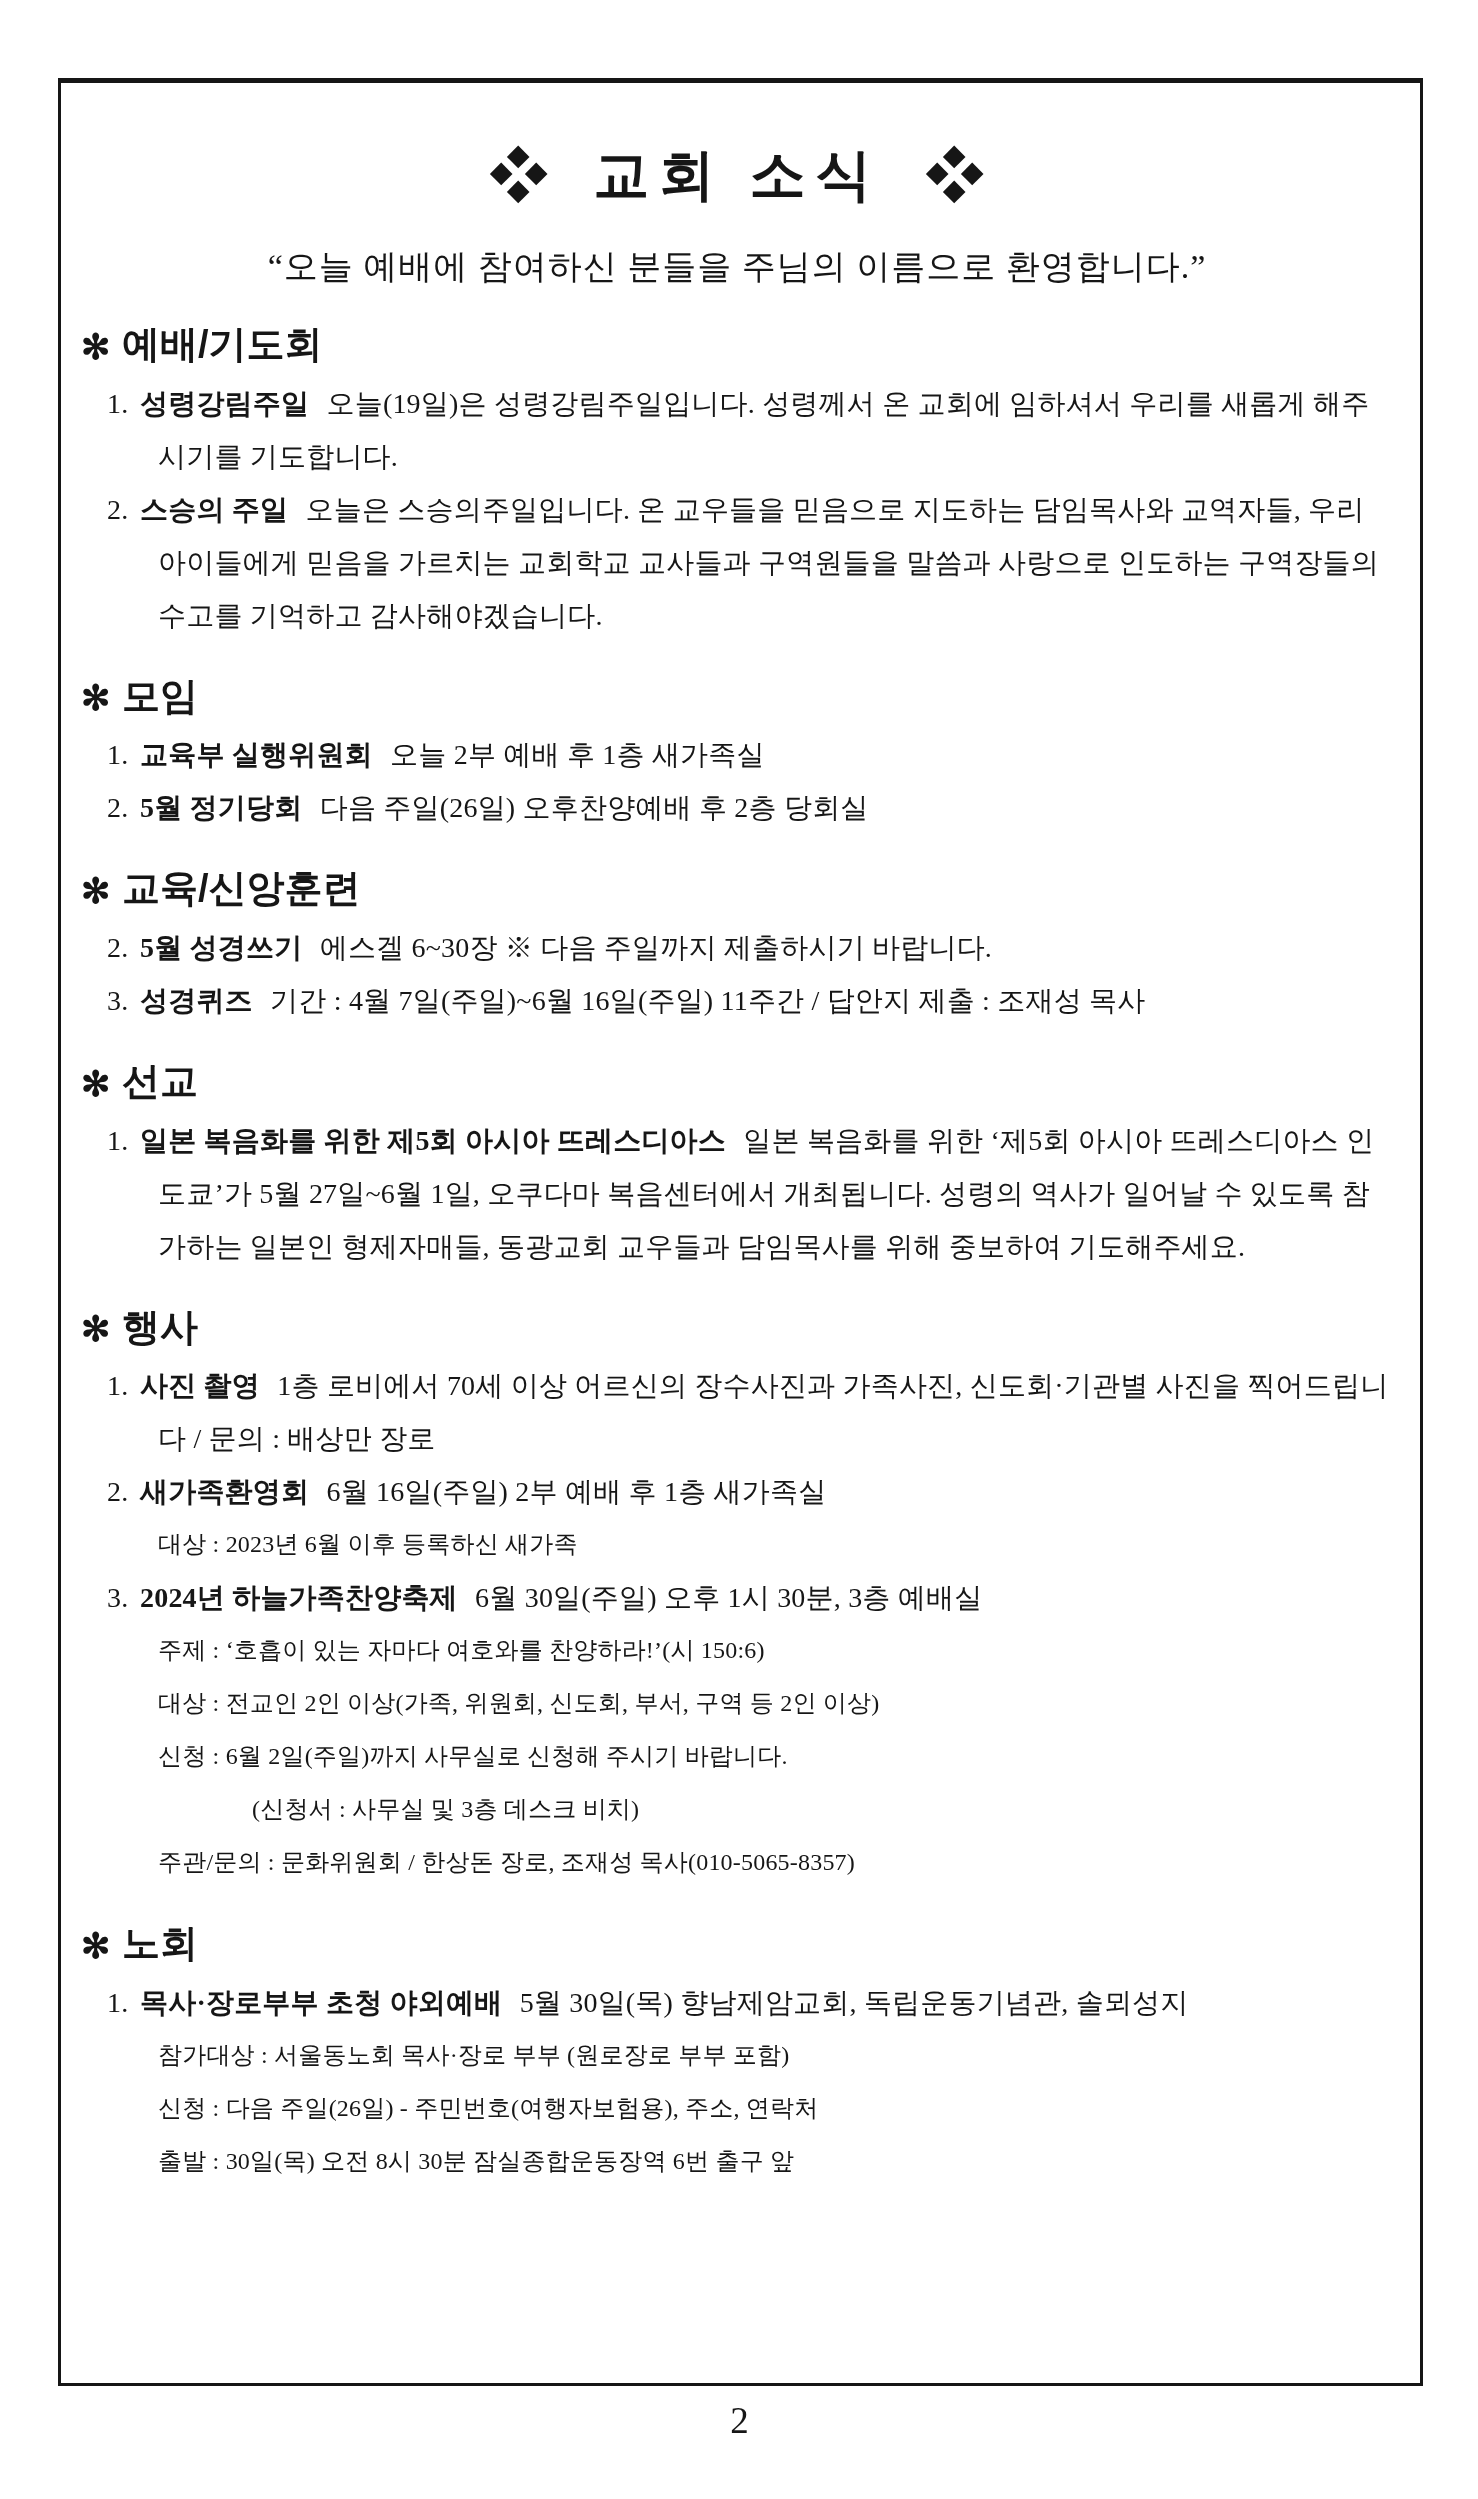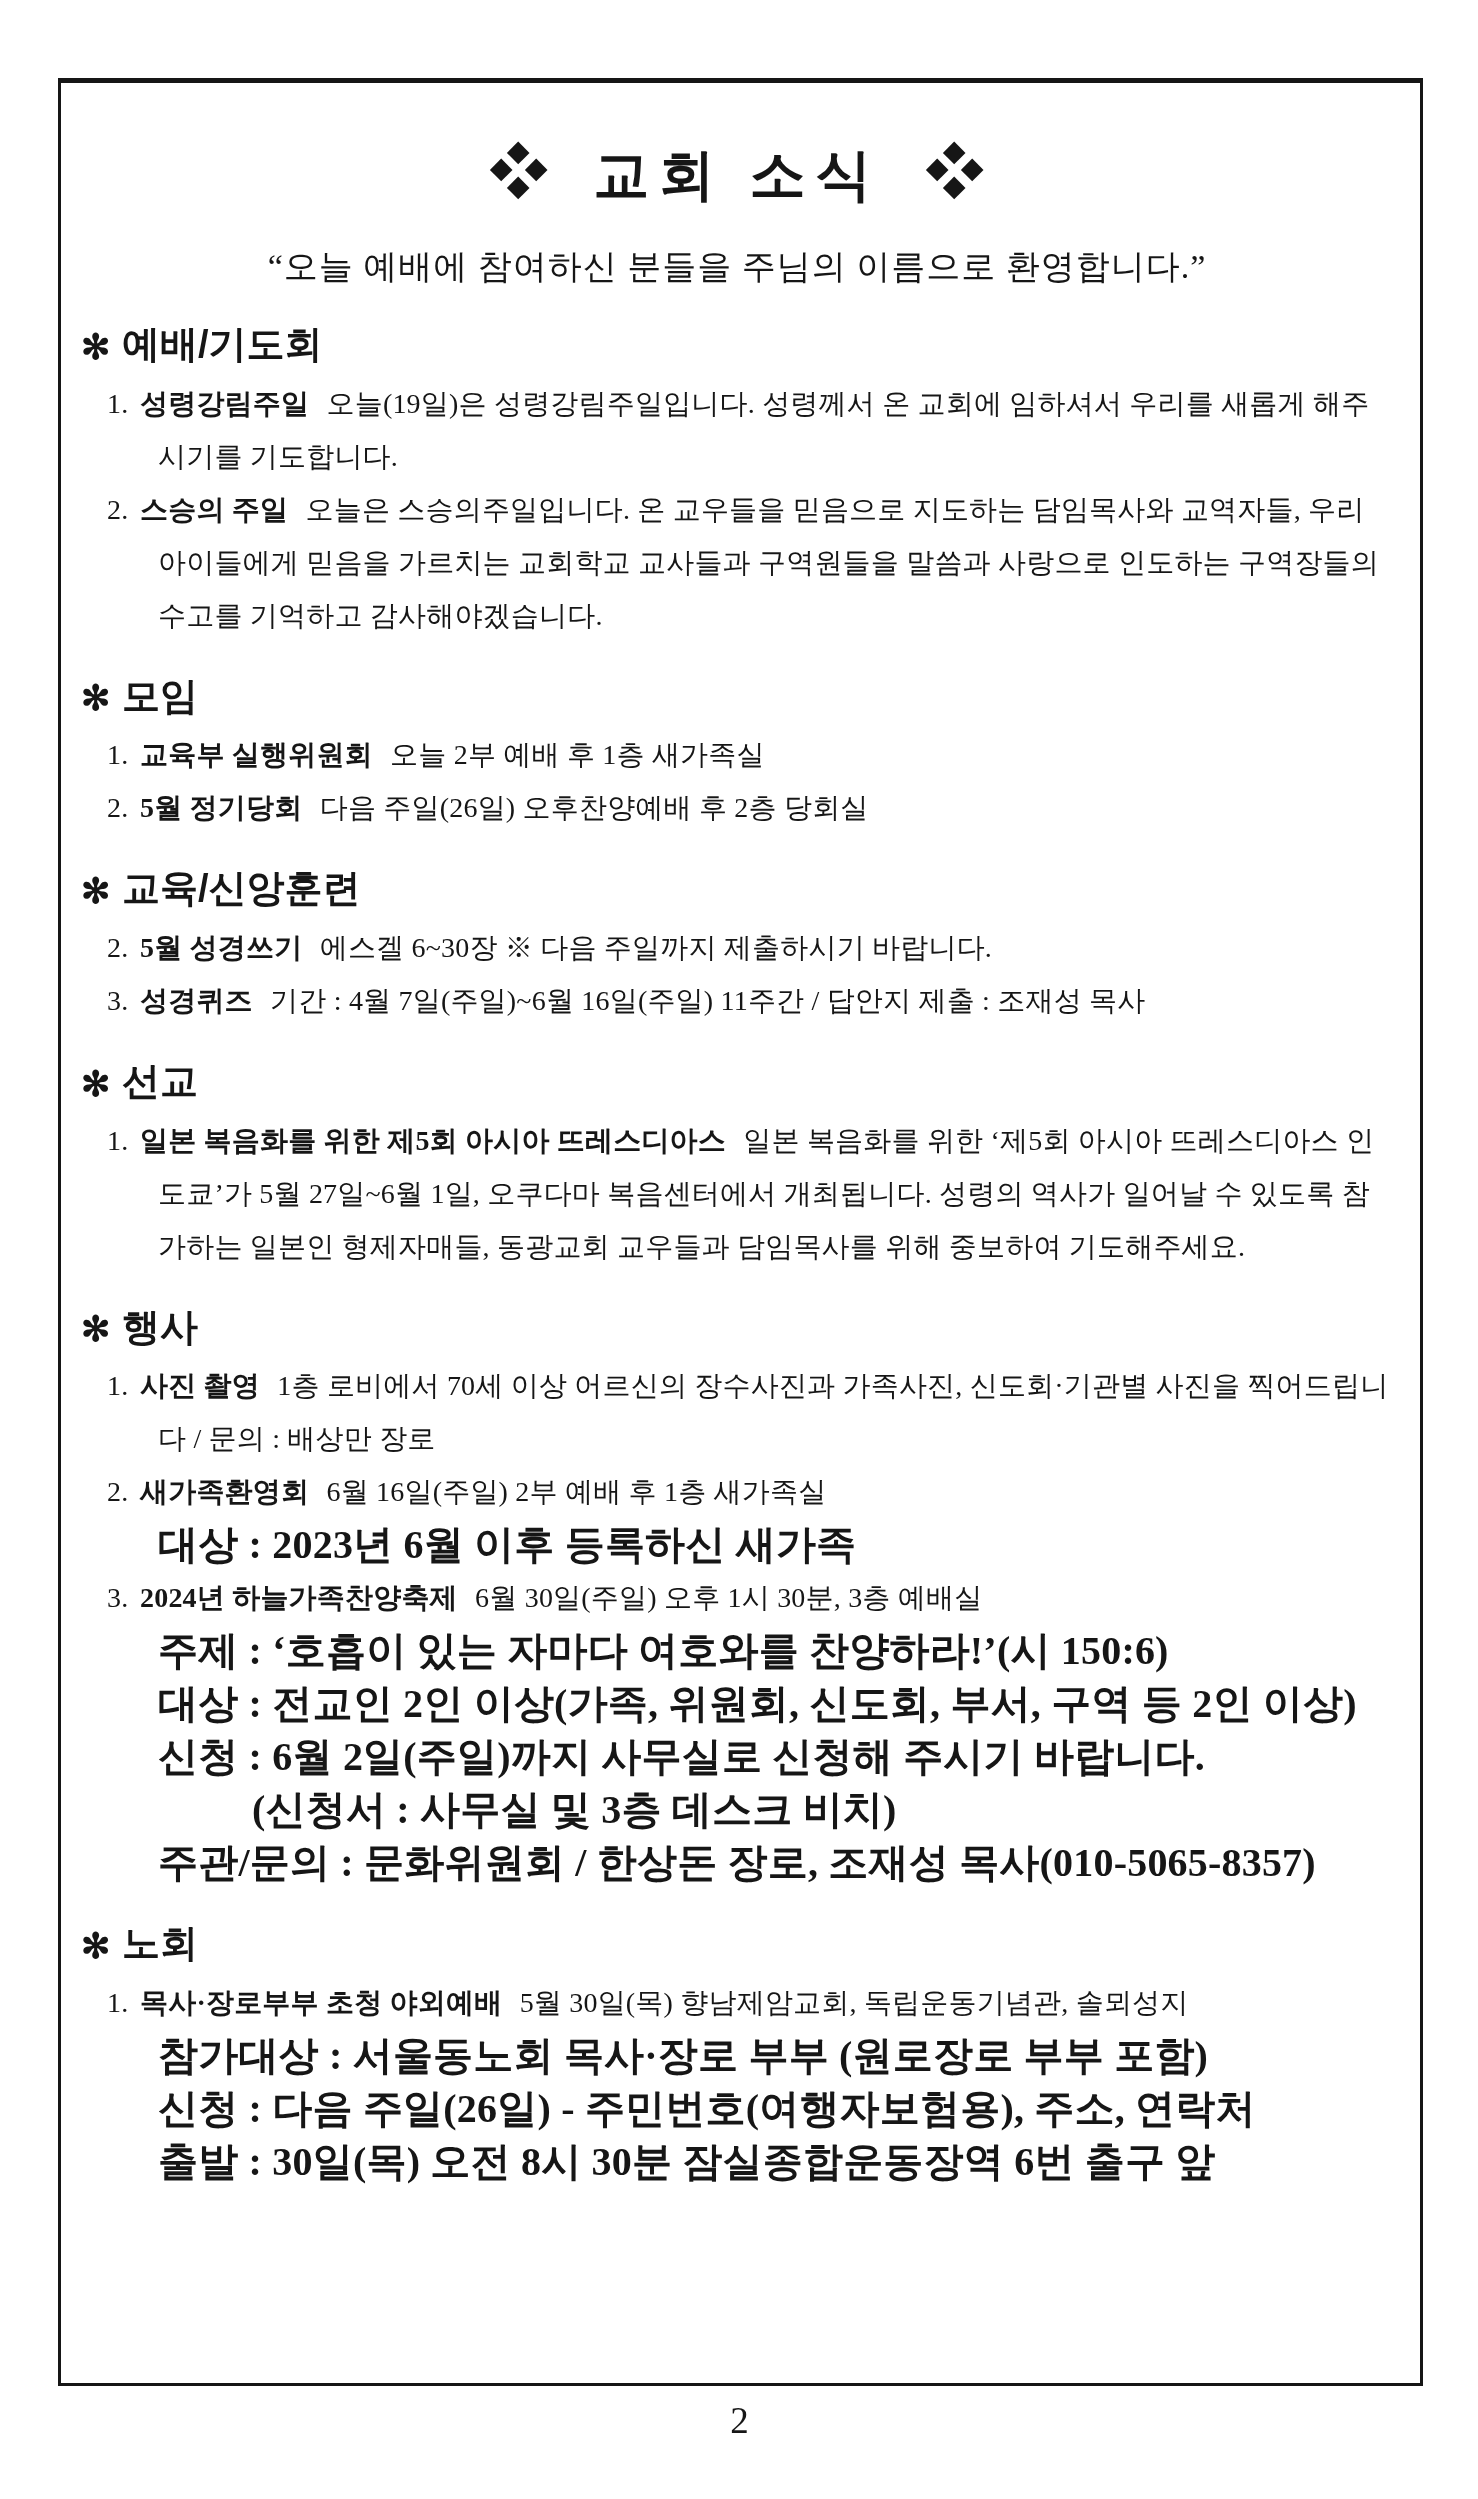--- a/index.html
+++ b/index.html
@@ -17,21 +17,21 @@
     border:3.9px solid #161616;
     border-top-width:5.8px;
     background:#ffffff;
     padding:0 27px 0 20px;
     overflow:hidden;
   }
   
   .title-row {
     margin-top:60px;
     display:flex;
-    align-items:flex-start;
+    align-items:center;
     justify-content:center;
     gap:46px;
   }
   .page-title {
     font-family:"Liberation Sans", sans-serif;
     font-size:56px;
     font-weight:bold;
     letter-spacing:9.6px;
     line-height:64px;
     white-space:nowrap;
@@ -67,25 +67,24 @@
   .item {
     font-size:28px;
     line-height:53px;
     padding-left:77px;
     text-indent:-51px;
     letter-spacing:0.2px;
   }
   .item .num  { display:inline; margin-right:11.6px; }
   .item .lead { font-weight:bold; margin-right:17.3px; }
   .sub {
-    font-size:40px;
+    font-size:24px;
     line-height:53px;
     padding-left:77px;
     letter-spacing:0.2px;
-    font-weight:bold;
   }
   .sub.i2 { padding-left:171px; }
   
   .page-num {
     position:absolute;
     left:0; right:0;
     top:2400px;
     text-align:center;
     font-size:37px;
     line-height:42px;

